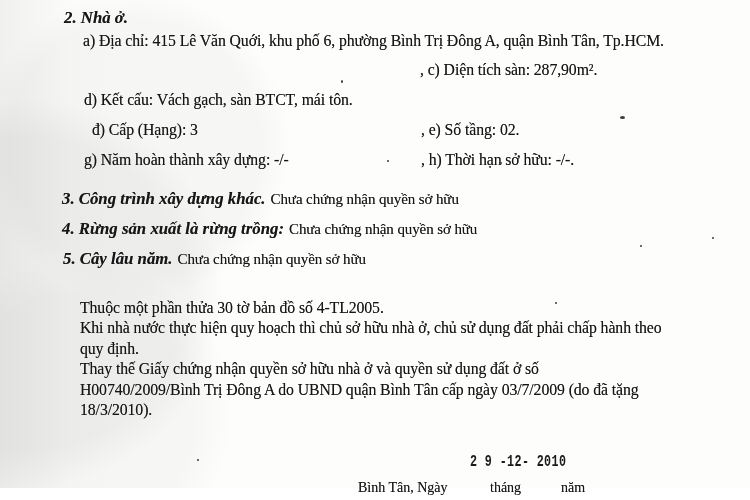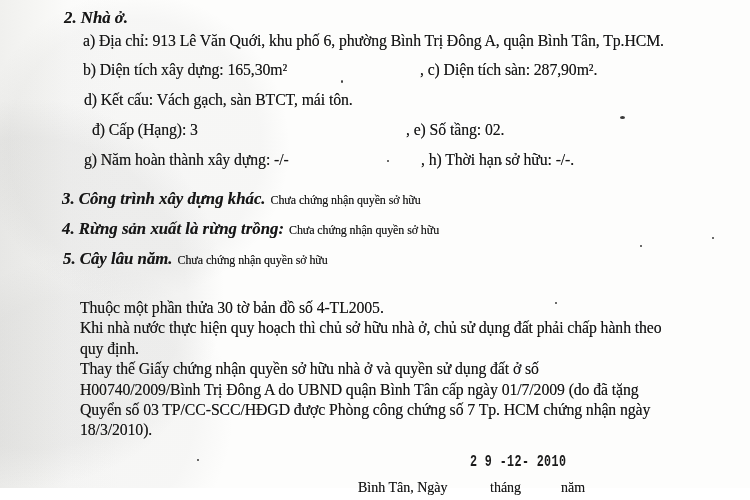--- a/index.html
+++ b/index.html
@@ -32,21 +32,21 @@
   }
   .heading {
     font-weight: bold;
     font-style: italic;
     font-size: 16.8px;
     letter-spacing: 0;
   }
   .section-line .value {
     font-weight: normal;
     font-style: normal;
-    font-size: 12px;
+    font-size: 15px;
     margin-left: 5px;
   }
   .notes {
     position: absolute;
     left: 80px;
     top: 298px;
   }
   .notes .note-line {
     position: static;
     display: block;
@@ -79,29 +79,28 @@
     border-radius: 50%;
   }
 </style>
 </head>
 <body>
 
 <div class="page">
 
   <div class="line heading" style="left:64px; top:8px">2. Nhà ở.</div>
 
-  <div class="line" style="left:83px; top:32px">a) Địa chỉ: 913 Lê Văn Quới, khu phố 6, phường Bình Trị Đông A, quận Bình Tân, Tp.HCM.</div>
+  <div class="line" style="left:83px; top:32px">a) Địa chỉ: 415 Lê Văn Quới, khu phố 6, phường Bình Trị Đông A, quận Bình Tân, Tp.HCM.</div>
 
-  <div class="line" style="left:83px; top:61px">b) Diện tích xây dựng: 165,30m²</div>
   <div class="line" style="left:420px; top:61px">, c) Diện tích sàn: 287,90m².</div>
 
   <div class="line" style="left:84px; top:91px">d) Kết cấu: Vách gạch, sàn BTCT, mái tôn.</div>
 
   <div class="line" style="left:92px; top:121px">đ) Cấp (Hạng): 3</div>
-  <div class="line" style="left:406px; top:121px">, e) Số tầng: 02.</div>
+  <div class="line" style="left:421px; top:121px">, e) Số tầng: 02.</div>
 
   <div class="line" style="left:84px; top:151px">g) Năm hoàn thành xây dựng: -/-</div>
   <div class="line" style="left:421px; top:151px">, h) Thời hạn sở hữu: -/-.</div>
 
   <div class="line section-line" style="left:62px; top:189px">
     <span class="heading">3. Công trình xây dựng khác.</span><span class="value">Chưa chứng nhận quyền sở hữu</span>
   </div>
 
   <div class="line section-line" style="left:62px; top:219px">
     <span class="heading">4. Rừng sản xuất là rừng trồng:</span><span class="value">Chưa chứng nhận quyền sở hữu</span>
@@ -110,22 +109,21 @@
   <div class="line section-line" style="left:63px; top:249px">
     <span class="heading">5. Cây lâu năm.</span><span class="value">Chưa chứng nhận quyền sở hữu</span>
   </div>
 
 
   <div class="notes">
     <span class="line note-line">Thuộc một phần thửa 30 tờ bản đồ số 4-TL2005.</span>
     <span class="line note-line">Khi nhà nước thực hiện quy hoạch thì chủ sở hữu nhà ở, chủ sử dụng đất phải chấp hành theo</span>
     <span class="line note-line">quy định.</span>
     <span class="line note-line">Thay thế Giấy chứng nhận quyền sở hữu nhà ở và quyền sử dụng đất ở số</span>
-    <span class="line note-line">H00740/2009/Bình Trị Đông A do UBND quận Bình Tân cấp ngày 01/7/2009 (do đã tặng</span>
-    <span class="line note-line">Quyển số 03 TP/CC-SCC/HĐGD được Phòng công chứng số 7 Tp. HCM chứng nhận ngày</span>
+    <span class="line note-line">H00740/2009/Bình Trị Đông A do UBND quận Bình Tân cấp ngày 03/7/2009 (do đã tặng</span>
     <span class="line note-line">18/3/2010).</span>
   </div>
 
   <div class="date-stamp">2 9 -12- 2010</div>
 
   <div class="sig-line" style="left:358px">Bình Tân, Ngày</div>
   <div class="sig-line" style="left:490px">tháng</div>
   <div class="sig-line" style="left:561px">năm</div>
 
   <div class="speck" style="left:620px; top:116px; width:5px; height:3px"></div>

